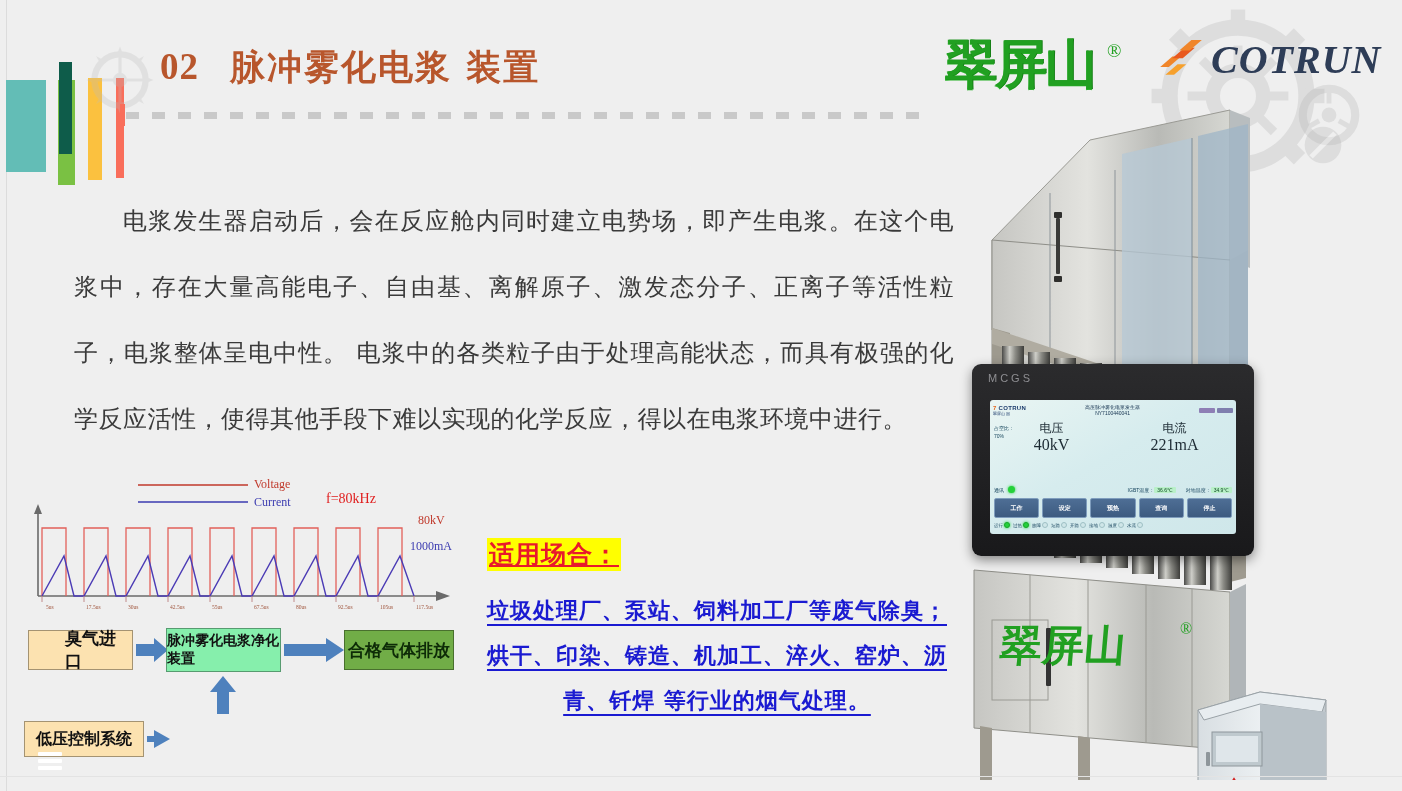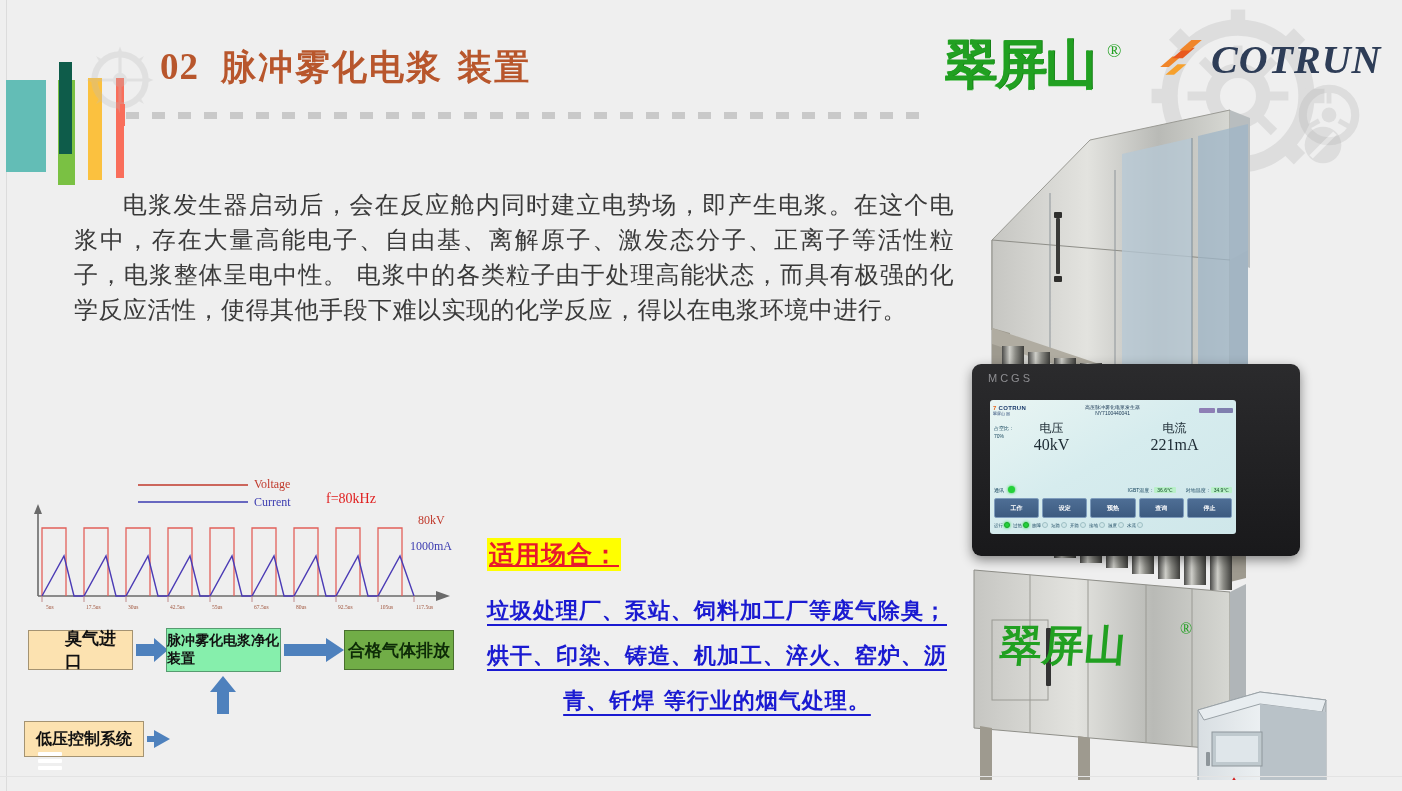--- a/index.html
+++ b/index.html
@@ -19,21 +19,21 @@
   .bar-teal   { left:6px;  top:80px;  width:40px;  height:92px; background:#63bdb6; }
   .bar-green  { left:58px; top:80px;  width:17px;  height:105px; background:#7ac143; }
   .bar-dteal  { left:59px; top:62px;  width:13px;  height:92px;  background:#0e5c4a; }
   .bar-yellow { left:88px; top:78px;  width:14px;  height:102px; background:#fbc13f; }
   .bar-red    { left:116px;top:78px;  width:8px;   height:100px; background:#f96e5b; }
 
   
   .gear-title { position:absolute; left:80px; top:40px; width:80px; height:80px; opacity:.28; }
 
   
-  .title-row { position:absolute; left:160px; top:44px; display:flex; align-items:baseline; }
+  .title-row { position:absolute; left:160px; top:44px; display:flex; align-items:baseline;gap:9px; }
   .title-num {
     font-family:"Liberation Serif","DejaVu Serif",serif;
     font-size:37px; font-weight:bold; color:#b8562c; letter-spacing:1px;
   }
   .title-text {
     font-family:"DejaVu Sans",sans-serif;
     font-size:35px; font-weight:bold; color:#b8562c; margin-left:22px; letter-spacing:2px;
   }
   .title-dashes {
     position:absolute; left:126px; top:112px; width:800px; height:7px;
@@ -60,21 +60,21 @@
     font-weight:bold; font-size:40px; color:#2e3d57; letter-spacing:1px;
   }
   .gear-big   { position:absolute; left:1148px; top:6px;  width:180px; height:180px; opacity:.30; }
   .gear-small { position:absolute; left:1288px; top:74px; width:82px;  height:82px;  opacity:.30; }
   .gear-mini  { position:absolute; left:1296px; top:118px;width:54px;  height:54px;  opacity:.30; }
 
   
   .para {
     position:absolute; left:74px; top:188px; width:880px;
     font-family:"DejaVu Sans",sans-serif;
-    font-size:24px; line-height:35px; color:#3a3a3a;
+    font-size:24px; line-height:66px; color:#3a3a3a;
     text-align:justify; letter-spacing:.5px;
   }
   .para .indent { display:inline-block; width:48px; }
 
   
   .chart { position:absolute; left:18px; top:470px; width:460px; height:150px; }
 
   
   .flow { position:absolute; left:14px; top:618px; width:460px; height:142px; }
   .fbox {
@@ -99,21 +99,21 @@
     margin-top:17px; color:#1a1ad1; font-weight:bold;
     font-family:"DejaVu Sans",sans-serif; font-size:22px; line-height:45px;
     text-decoration:underline; text-underline-offset:6px; letter-spacing:1px;text-align:center;
   }
 
   
   .photo { position:absolute; left:930px; top:100px; width:472px; height:680px; }
 
   
   .hmi {
-    position:absolute; left:972px; top:364px; width:328px; height:192px;
+    position:absolute; left:972px; top:364px; width:282px; height:192px;
     background:linear-gradient(#2b2b2d,#19191b); border-radius:9px;
     box-shadow:0 4px 12px rgba(0,0,0,.45);
   }
   .hmi-brand {
     position:absolute; left:16px; top:8px; color:#8e8e92; font-size:11px;
     letter-spacing:3px; font-family:"Liberation Sans",sans-serif;
   }
   .hmi-screen {
     position:absolute; left:18px; top:36px; width:246px; height:134px;
     background:linear-gradient(150deg,#e9f5f3 0%,#d6ecee 45%,#cfe7ea 100%);

